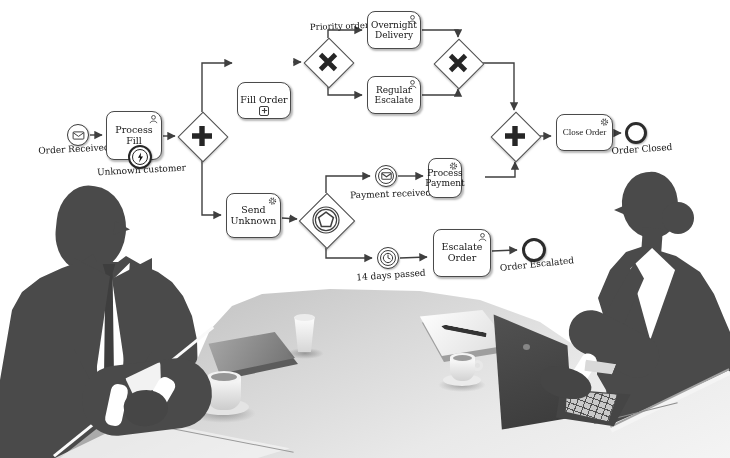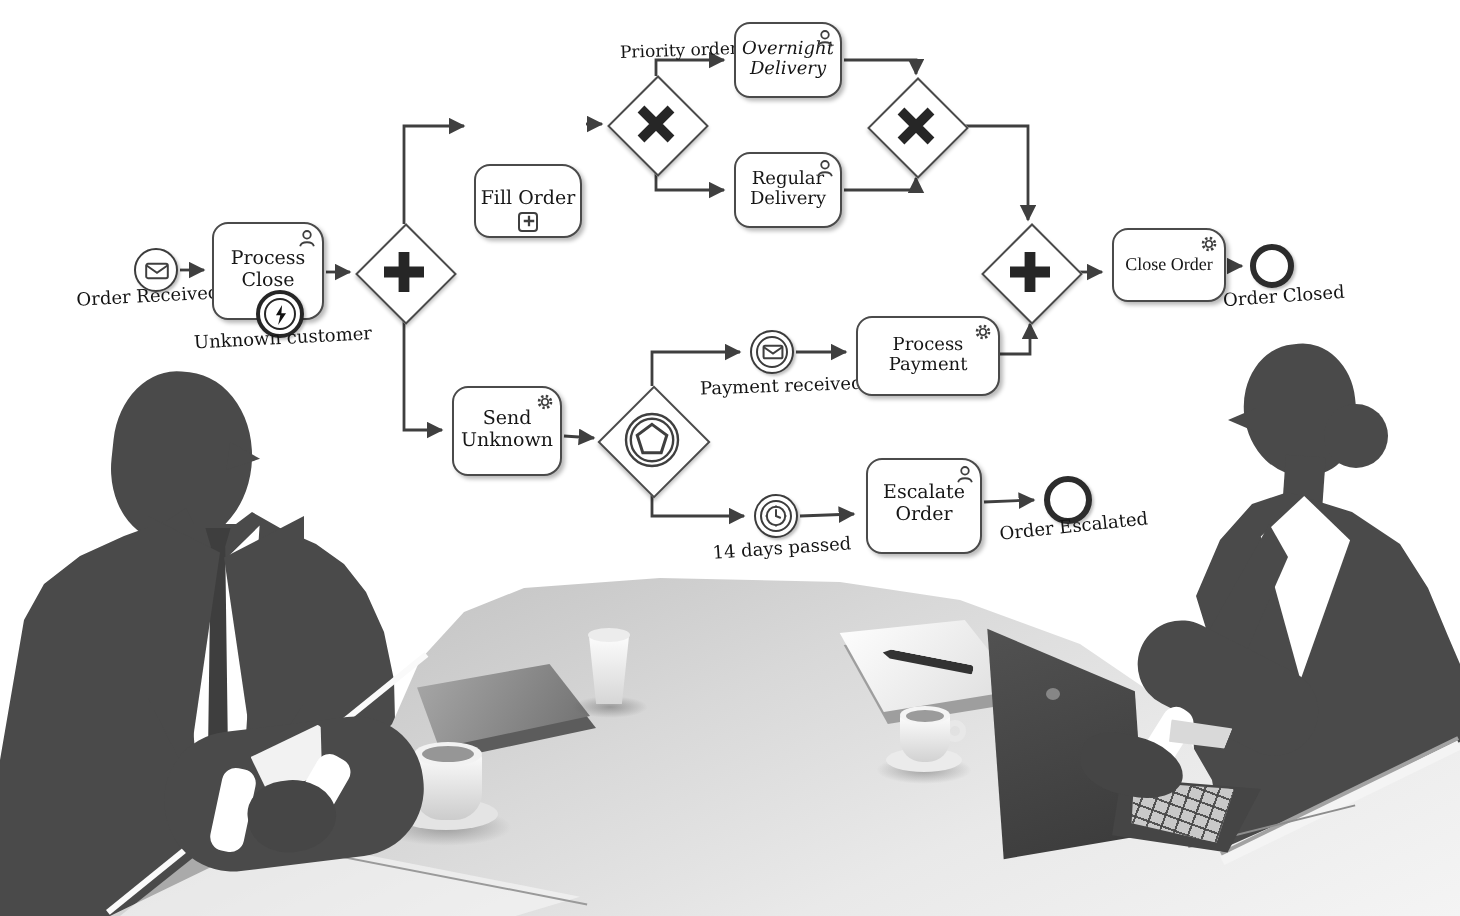--- a/index.html
+++ b/index.html
@@ -152,21 +152,21 @@
         <path d="M1,1.8 L7,6 L13,1.8" fill="none" stroke="#3f3f3f" stroke-width="1.1"></path>
       </svg>
   </div>
   <div class="lbl" style="left:36px;top:144px;width:76px;transform:rotate(-3deg);">Order Received</div>
 
   <div class="task" style="left:106px;top:111px;width:56px;height:49px;">
     <svg class="corner-icon" viewBox="0 0 10 10">
         <circle cx="5" cy="3.2" r="2.1" fill="none" stroke="#3f3f3f"></circle>
         <path d="M1.2,9.6 C1.8,6.6 8.2,6.6 8.8,9.6" fill="none" stroke="#3f3f3f"></path>
       </svg>
-    <span>Process Close</span>
+    <span>Process Fill</span>
   </div>
   <div class="event" style="left:128px;top:145px;width:24px;height:24px;border:2.2px solid #262626;">
     <div class="ring-inner" style="border-width:1.3px;border-color:#262626;">
       <svg width="9" height="11" viewBox="0 0 10 12">
           <polygon points="5.6,0.5 2.2,6.2 4.6,6.2 3.4,11.5 7.8,5 5.2,5" fill="#111"></polygon>
         </svg>
     </div>
   </div>
   <div class="lbl" style="left:97px;top:165px;width:86px;transform:rotate(-3deg);">Unknown customer</div>
 
@@ -200,33 +200,33 @@
   <div class="task" style="left:237px;top:44px;width:54px;height:37px;margin-top:38px;">
     <span style="white-space:nowrap;">Fill Order</span>
     <div id="sub-marker">
       <svg width="7" height="7" viewBox="0 0 8 8" style="display:block;margin:0 auto;">
           <path d="M4,1 L4,7 M1,4 L7,4" stroke="#3f3f3f" stroke-width="1.3"></path>
         </svg>
     </div>
   </div>
   <div class="lbl" style="left:310px;top:21px;width:56px;font-size:8.5px;transform:rotate(-2deg);">Priority order</div>
 
-  <div class="task" style="left:367px;top:11px;width:54px;height:38px;font-size:9px;font-style:italic;">
+  <div class="task" style="left:367px;top:11px;width:54px;height:38px;font-size:9px;">
     <svg class="corner-icon" viewBox="0 0 10 10">
         <circle cx="5" cy="3.2" r="2.1" fill="none" stroke="#3f3f3f"></circle>
         <path d="M1.2,9.6 C1.8,6.6 8.2,6.6 8.8,9.6" fill="none" stroke="#3f3f3f"></path>
       </svg>
     <span style="white-space:normal;">Overnight Delivery</span>
   </div>
   <div class="task" style="left:367px;top:76px;width:54px;height:38px;font-size:9px;">
     <svg class="corner-icon" viewBox="0 0 10 10">
         <circle cx="5" cy="3.2" r="2.1" fill="none" stroke="#3f3f3f"></circle>
         <path d="M1.2,9.6 C1.8,6.6 8.2,6.6 8.8,9.6" fill="none" stroke="#3f3f3f"></path>
       </svg>
-    <span style="white-space:normal;">Regular Delivery</span>
+    <span style="white-space:normal;">Regular Escalate</span>
   </div>
 
   <div class="task" style="left:556px;top:114px;width:57px;height:37px;font-size:9px;font-family:Liberation Serif, serif;">
     <svg class="corner-icon" viewBox="0 0 10 10">
         <circle cx="5" cy="5" r="3.3" fill="none" stroke="#3f3f3f" stroke-width="1.5" stroke-dasharray="1.3 1.3"></circle>
         <circle cx="5" cy="5" r="1.8" fill="none" stroke="#3f3f3f" stroke-width="0.9"></circle>
       </svg>
     <span style="white-space:nowrap;">Close Order</span>
   </div>
   <div class="event" style="left:625px;top:122px;width:22px;height:22px;border:3.4px solid #2c2c2c;"></div>
@@ -243,21 +243,21 @@
   <div class="event ring" style="left:375px;top:165px;width:22px;height:22px;">
     <div class="ring-inner">
       <svg width="11" height="8" viewBox="0 0 14 10">
           <rect x="1" y="1" width="12" height="8" rx="1" fill="none" stroke="#3f3f3f" stroke-width="1.3"></rect>
           <path d="M1,1.8 L7,6 L13,1.8" fill="none" stroke="#3f3f3f" stroke-width="1.3"></path>
         </svg>
     </div>
   </div>
   <div class="lbl" style="left:350px;top:189px;width:74px;transform:rotate(-2deg);">Payment received</div>
 
-  <div class="task" style="left:428px;top:158px;width:72px;height:40px;font-size:9px;">
+  <div class="task" style="left:428px;top:158px;width:34px;height:40px;font-size:9px;">
     <svg class="corner-icon" viewBox="0 0 10 10">
         <circle cx="5" cy="5" r="3.3" fill="none" stroke="#3f3f3f" stroke-width="1.5" stroke-dasharray="1.3 1.3"></circle>
         <circle cx="5" cy="5" r="1.8" fill="none" stroke="#3f3f3f" stroke-width="0.9"></circle>
       </svg>
     <span>Process Payment</span>
   </div>
 
   <div class="event ring" style="left:377px;top:247px;width:22px;height:22px;">
     <div class="ring-inner">
       <svg width="12" height="12" viewBox="0 0 12 12">

